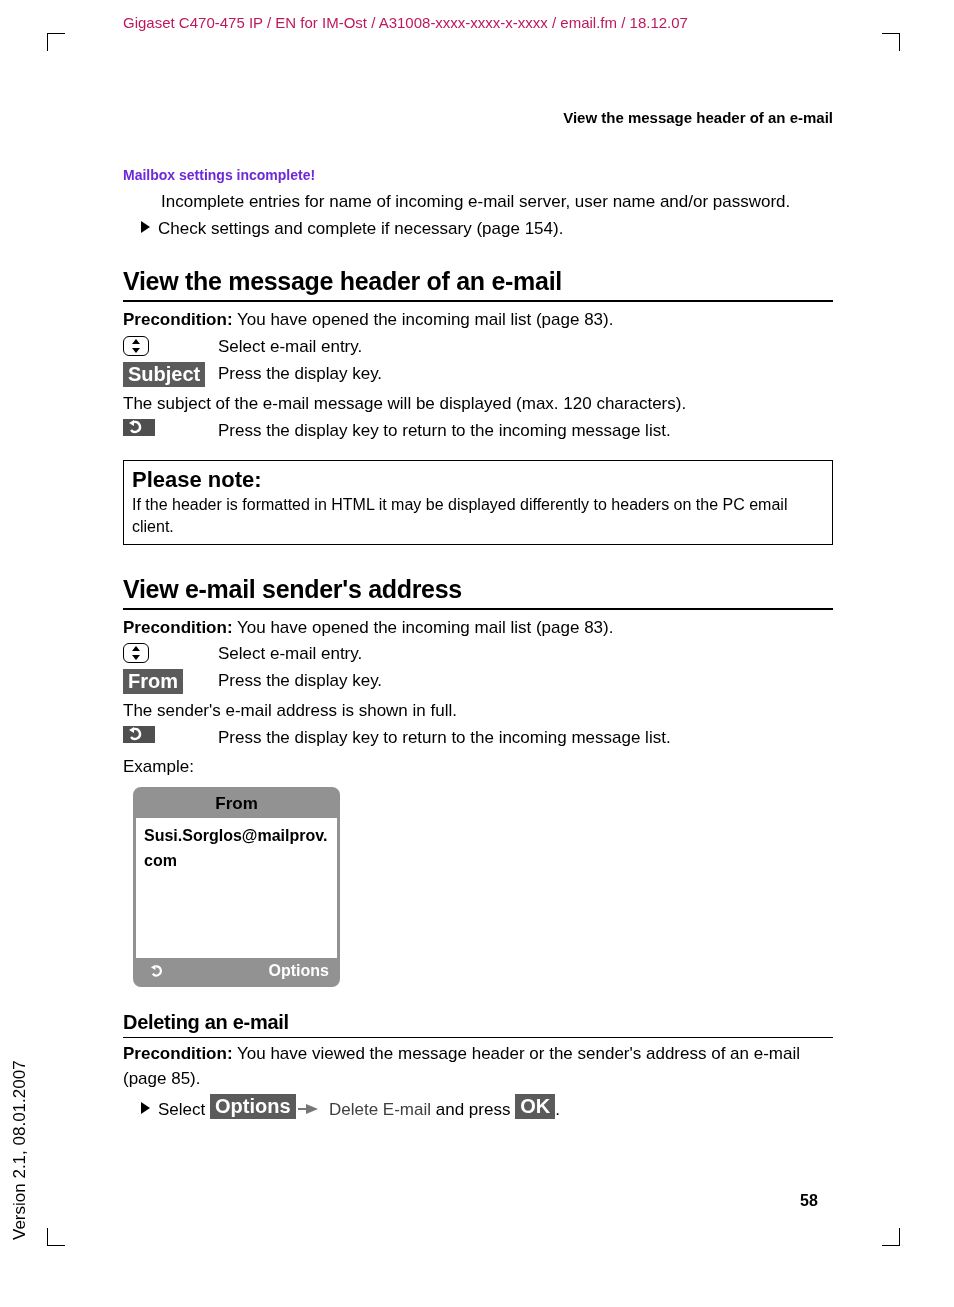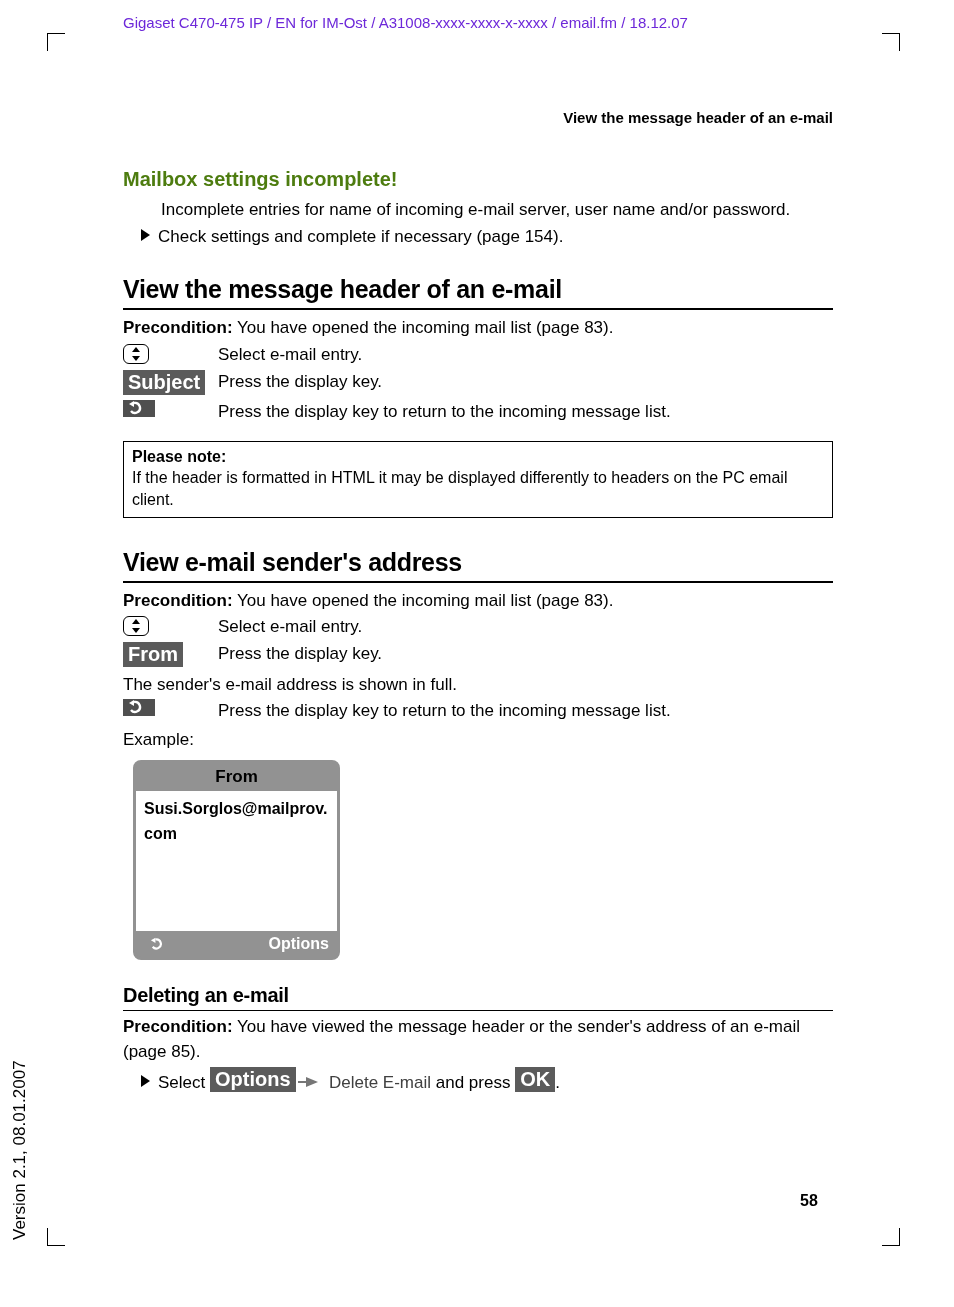--- a/index.html
+++ b/index.html
@@ -16,43 +16,43 @@
   }
   .page {
     position: absolute;
     left: 123px;
     top: 14px;
     width: 710px;
   }
   .doc-header {
     font-size: 15px;
     font-family: Arial, sans-serif;
-    color: #6d28d9;
+    color: #be185d;
   }
   .crop-mark {
     position: absolute;
     width: 18px;
     height: 18px;
   }
   .crop-tl { left: 47px; top: 33px; border-left: 1px solid #000; border-top: 1px solid #000; }
   .crop-tr { left: 882px; top: 33px; border-right: 1px solid #000; border-top: 1px solid #000; }
   .crop-bl { left: 47px; top: 1228px; border-left: 1px solid #000; border-bottom: 1px solid #000; }
   .crop-br { left: 882px; top: 1228px; border-right: 1px solid #000; border-bottom: 1px solid #000; }
 
   .running-head {
     text-align: right;
     font-weight: 700;
     font-size: 15px;
     margin-top: 78px;
     margin-bottom: 40px;
   }
   .gray-bold {
-    color: #4d7c0f;
-    font-weight: 700;
-    font-size: 20px;
+    color: #6d28d9;
+    font-weight: 700;
+    font-size: 14px;
     line-height: 1.3;
     margin-bottom: 2px;
   }
   .body-text {
     font-size: 17px;
     line-height: 1.45;
     margin: 0 0 2px 0;
   }
   .indent {
     padding-left: 38px;
@@ -145,21 +145,21 @@
     border: 1.5px solid #000;
     padding: 4px 8px 6px 8px;
     margin-top: 14px;
     font-size: 16px;
     line-height: 1.35;
   }
   .note-title {
     font-weight: 700;
     font-family: Arial, sans-serif;
     font-stretch: condensed;
-    font-size: 16px;
+    font-size: 22px;
   }
 
   
   .phone-screen {
     width: 207px;
     border: 3px solid #929292;
     background: #929292;
     border-radius: 8px;
     margin-top: 8px;
     margin-left: 10px;
@@ -253,20 +253,21 @@
   <p class="body-text"><b>Precondition:</b><span> You have opened the incoming mail list (page 83).</span></p>
 
   <div class="step-row">
     <div class="step-icon"><span class="nav-icon"></span></div>
     <div class="step-text">Select e-mail entry.</div>
   </div>
   <div class="step-row">
     <div class="step-icon"><span class="keycap">Subject</span></div>
     <div class="step-text">Press the display key.</div>
   </div>
+  <p class="body-text">The subject of the e-mail message will be displayed (max. 120 characters).</p>
   <div class="step-row">
     <div class="step-icon"><span class="keycap dark"><svg width="22" height="14" viewBox="0 0 22 14">
             <path d="M6 2 A5 5 0 1 1 3 10" stroke="#fff" stroke-width="2.4" fill="none"></path>
             <path d="M1 3 L6 0 L6 6 Z" fill="#fff"></path>
           </svg></span></div>
     <div class="step-text">Press the display key to return to the incoming message list.</div>
   </div>
 
   <div class="note-box">
     <div class="note-title">Please note:</div>

